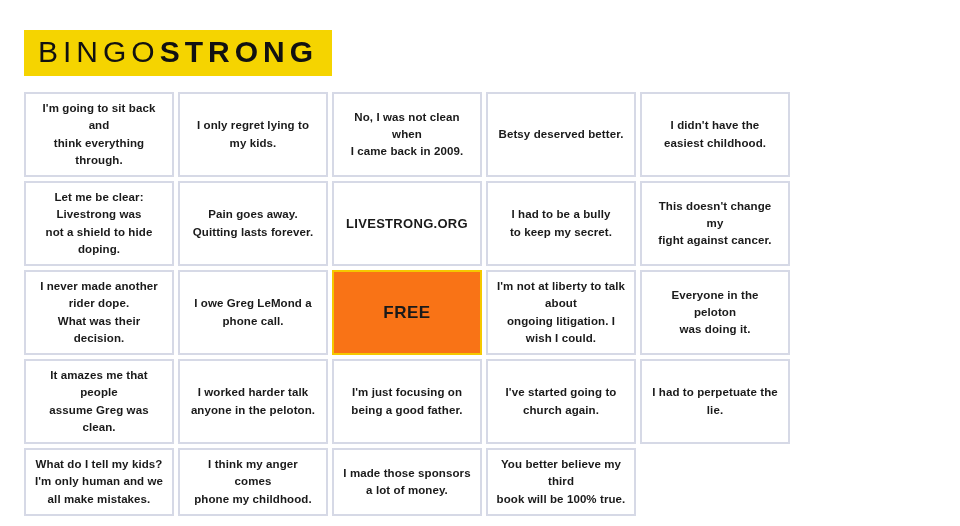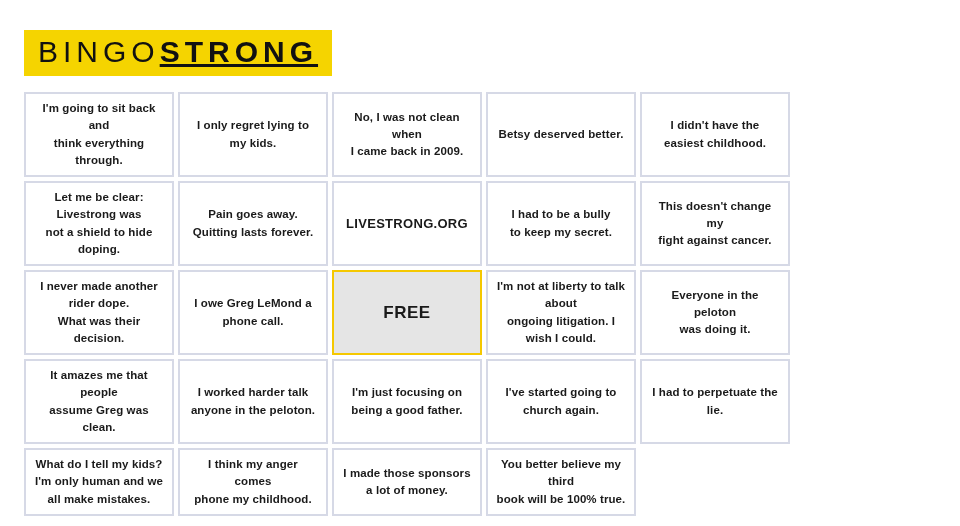--- a/index.html
+++ b/index.html
@@ -34,21 +34,20 @@
     letter-spacing: 5px;
     color: #111111;
     line-height: 1.05;
     white-space: nowrap;
   }
   .title-light {
     font-weight: 400;
   }
   .title-bold {
     font-weight: 700;
-    text-decoration: underline;
   }
   .card {
     position: absolute;
     left: 24px;
     top: 92px;
     width: 766px;
     height: 406px;
     display: grid;
     grid-template-columns: repeat(5, 1fr);
     grid-template-rows: repeat(5, 1fr);
@@ -67,21 +66,21 @@
   }
   .cell-text {
     font-size: 11.5px;
     font-weight: 700;
     color: #1a1a1a;
     line-height: 1.5;
     letter-spacing: 0.1px;
     white-space: pre-line;
   }
   .cell.free {
-    background: #e5e5e5;
+    background: #f97316;
     border-color: #F5C800;
   }
   .cell.free .cell-text {
     font-size: 17px;
     letter-spacing: 0.5px;
   }
   .cell.brand .cell-text {
     font-size: 13px;
     letter-spacing: 0.3px;
   }

